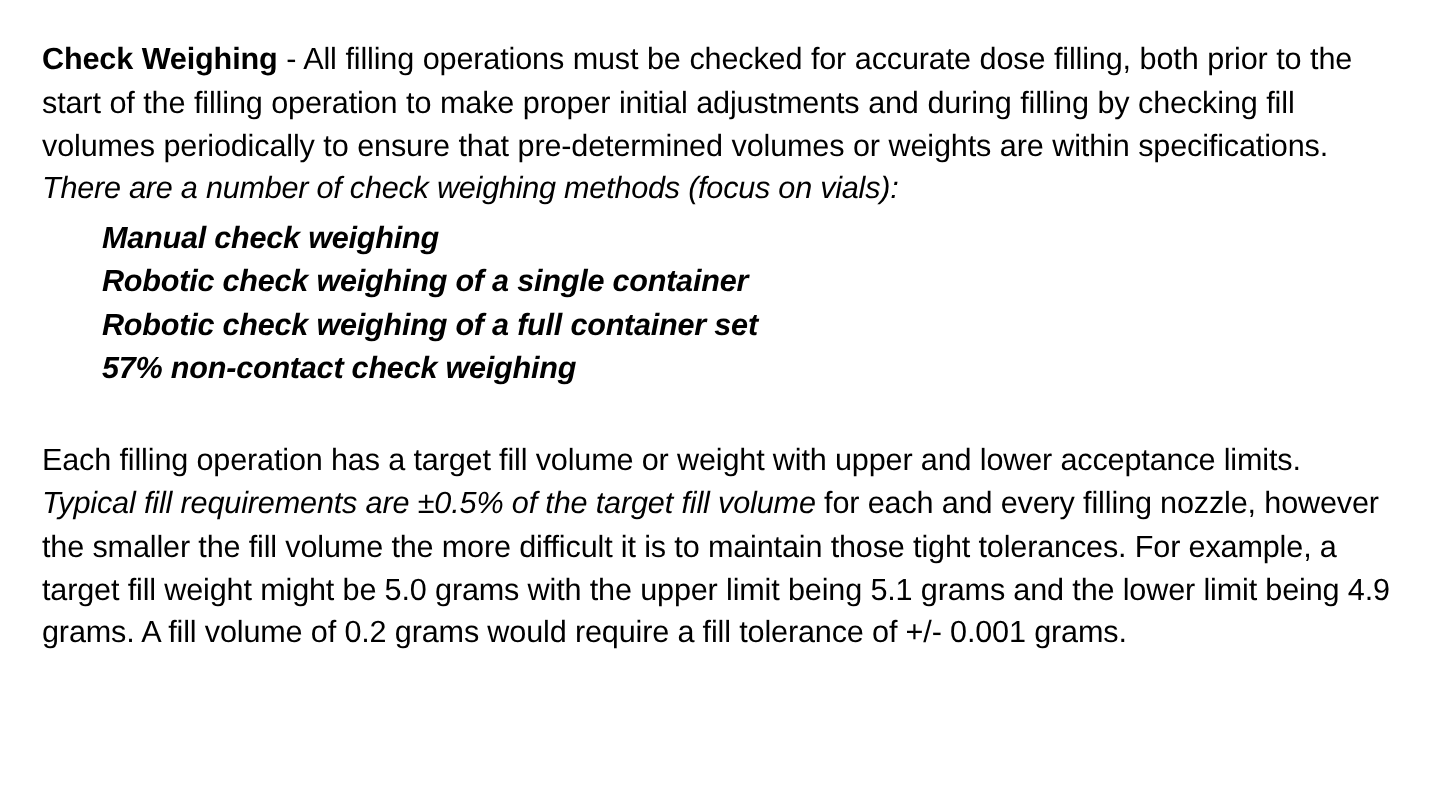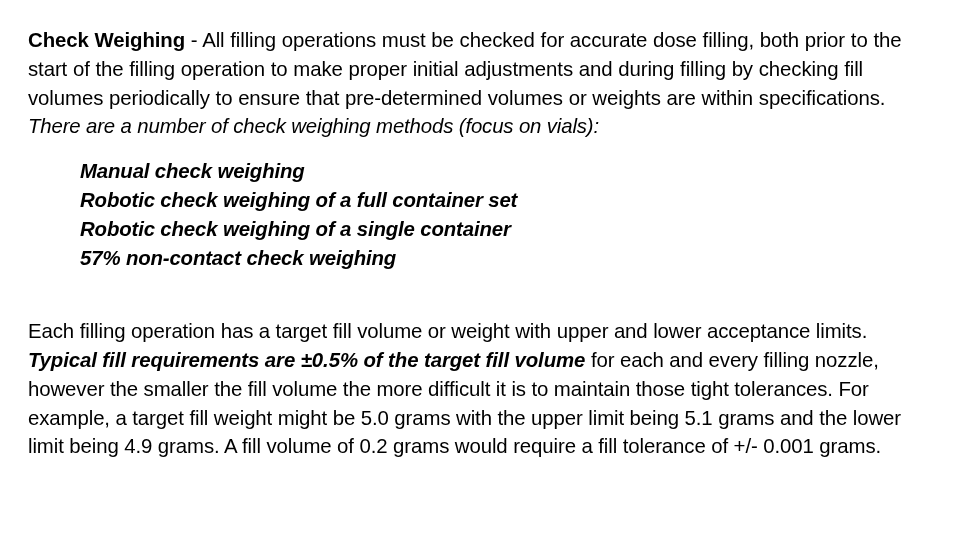--- a/index.html
+++ b/index.html
@@ -47,21 +47,21 @@
     font-style: italic;
     font-weight: normal;
     font-size: 20.4px;
     line-height: 28.8px;
     margin: 0;
     letter-spacing: -0.15px;
   }
 
   .method-list {
     list-style: none;
-    margin: 16px;
+    margin: 4px;
     padding: 0;
   }
 
   .method-list li {
     font-style: italic;
     font-weight: bold;
     font-size: 20.4px;
     line-height: 28.8px;
     margin: 0;
     padding-left: 36px;
@@ -75,38 +75,38 @@
 
   .para-2 {
     font-size: 20.4px;
     line-height: 28.8px;
     letter-spacing: -0.1px;
     margin: 0;
   }
 
   .emph {
     font-style: italic;
-    font-weight: bold;
+    font-weight: normal;
   }
 </style>
 </head>
 <body>
 
 <div class="slide">
 
   <div class="body-block">
 
     <p class="para"><span class="lead-bold">Check Weighing</span><span> - All filling operations must be checked for accurate dose filling, both prior to the start of the filling operation to make proper initial adjustments and during filling by checking fill volumes periodically to ensure that pre-determined volumes or weights are within specifications.</span></p>
 
     <p class="bi-line">There are a number of check weighing methods (focus on vials):</p>
 
     <ul class="method-list">
       <li>Manual check weighing</li>
+      <li>Robotic check weighing of a single container</li>
       <li>Robotic check weighing of a full container set</li>
-      <li>Robotic check weighing of a single container</li>
       <li>57% non-contact check weighing</li>
     </ul>
 
     <div class="spacer"></div>
 
     <p class="para-2"><span>Each filling operation has a target fill volume or weight with upper and lower acceptance limits.  </span><span class="emph">Typical fill requirements are ±0.5% of the target fill volume</span><span> for each and every filling nozzle, however the smaller the fill volume the more difficult it is to maintain those tight tolerances.  For example, a target fill weight might be 5.0 grams with the upper limit being 5.1 grams and the lower limit being 4.9 grams.  A fill volume of 0.2 grams would require a fill tolerance of +/- 0.001 grams.</span></p>
 
   </div>
 
 </div>

